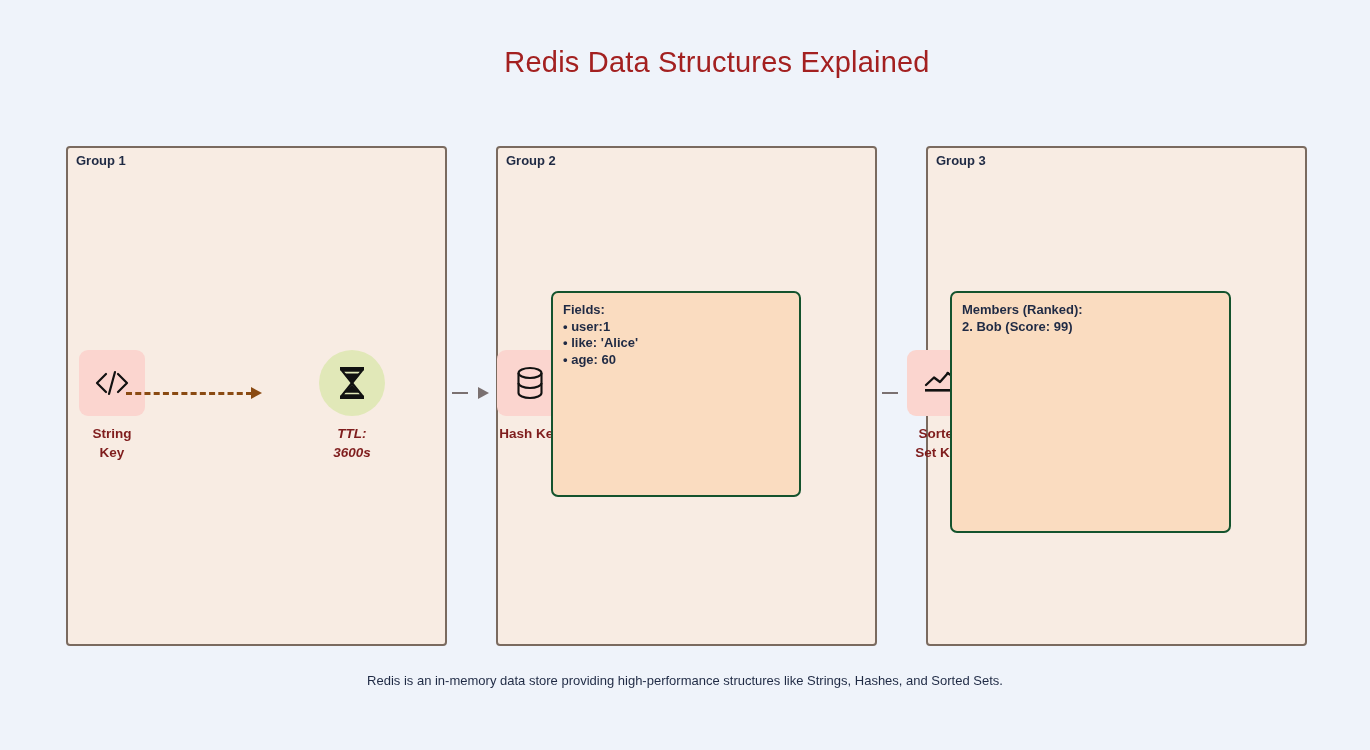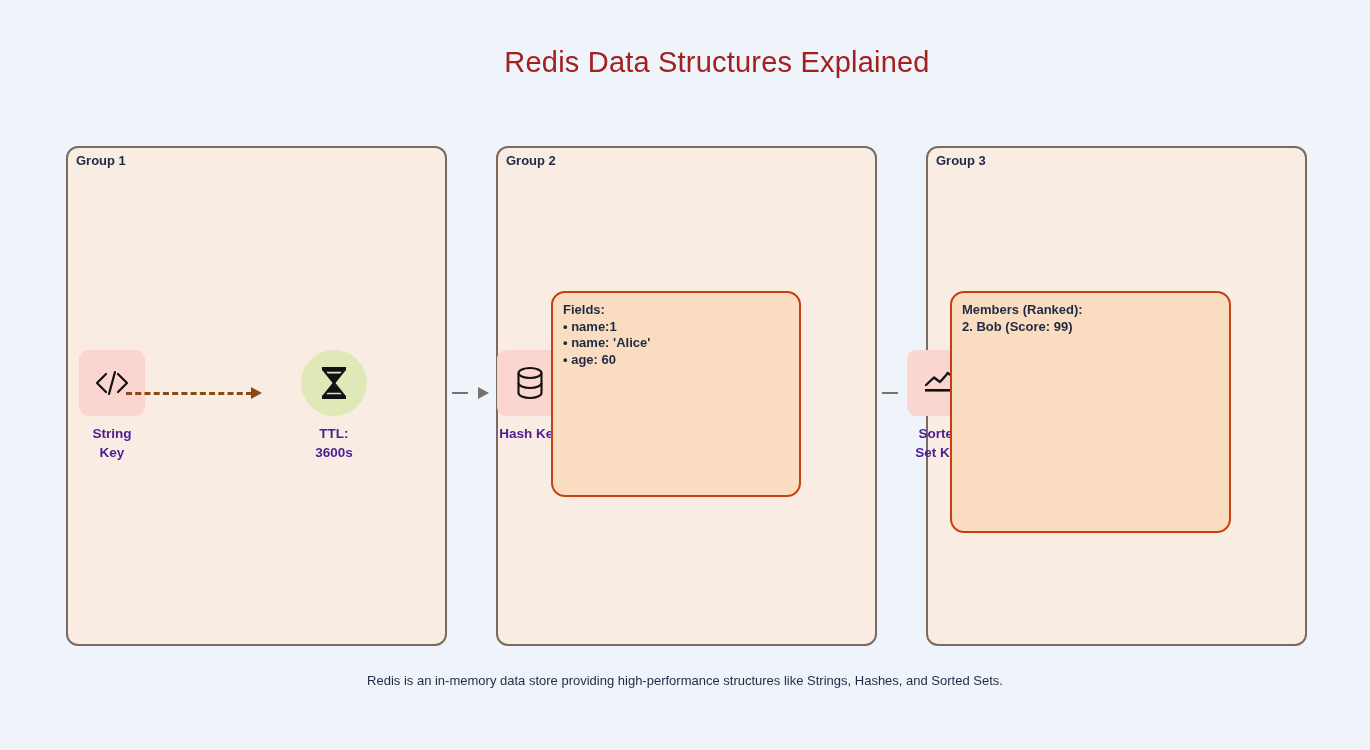--- a/index.html
+++ b/index.html
@@ -28,21 +28,21 @@
   .canvas {
     position: absolute;
     top: 144px;
     left: 0;
     width: 1370px;
     height: 502px;
   }
   .group {
     position: absolute;
     border: 2px solid #7a6a5f;
-    border-radius: 12px;
+    border-radius: 4px;
     background: #f8ece3;
     box-sizing: border-box;
   }
   .group-label {
     position: absolute;
     top: 5px;
     left: 8px;
     font-size: 13px;
     font-weight: bold;
     color: #1f2a44;
@@ -72,35 +72,35 @@
   .shape-circle {
     width: 66px;
     height: 66px;
     border-radius: 50%;
     background: #e1e8b8;
   }
   .node-label {
     margin-top: 8px;
     font-size: 13.5px;
     font-weight: bold;
-    color: #4c1d95;
+    color: #7f1d1d;
     text-align: center;
     line-height: 19px;
     white-space: pre-line;
   }
   #node-string-key { left: 79px;  top: 206px; }
-  #node-ttl        { left: 301px; top: 206px; }
+  #node-ttl        { left: 319px; top: 206px; font-style: italic; }
   #node-hash-key   { left: 497px; top: 206px; }
   #node-sorted-key { left: 907px; top: 206px; }
 
   
   .detail-box {
     position: absolute;
-    border: 2px solid #c2410c;
-    border-radius: 14px;
+    border: 2px solid #14532d;
+    border-radius: 7px;
     background: #fadcc0;
     box-sizing: border-box;
     padding: 9px 10px;
     color: #1f2a44;
     font-size: 13px;
     font-weight: bold;
     line-height: 16.6px;
   }
   #detail-hash   { left: 551px; top: 147px; width: 250px; height: 206px; }
   #detail-sorted { left: 950px; top: 147px; width: 281px; height: 242px; }
@@ -223,22 +223,22 @@
           <path d="M5.5 8 L5.5 28 A11.5 5 0 0 0 28.5 28 L28.5 8" fill="none" stroke="#111" stroke-width="2.1"></path>
           <path d="M5.5 18 A11.5 5 0 0 0 28.5 18" fill="none" stroke="#111" stroke-width="2.1"></path>
         </svg>
       </span>
     </div>
     <div class="node-label">Hash Key</div>
   </div>
 
   <div class="detail-box" id="detail-hash">
     <div class="detail-line">Fields:</div>
-    <div class="detail-line">• name:1</div>
-    <div class="detail-line">• name: 'Alice'</div>
+    <div class="detail-line">• user:1</div>
+    <div class="detail-line">• like: 'Alice'</div>
     <div class="detail-line">• age: 60</div>
   </div>
 
   <div class="link" id="link-2-3">
     <div class="link-line"></div>
     <div class="link-head"></div>
   </div>
 
   <div class="group" id="group-3">
     <span class="group-label">Group 3</span>

